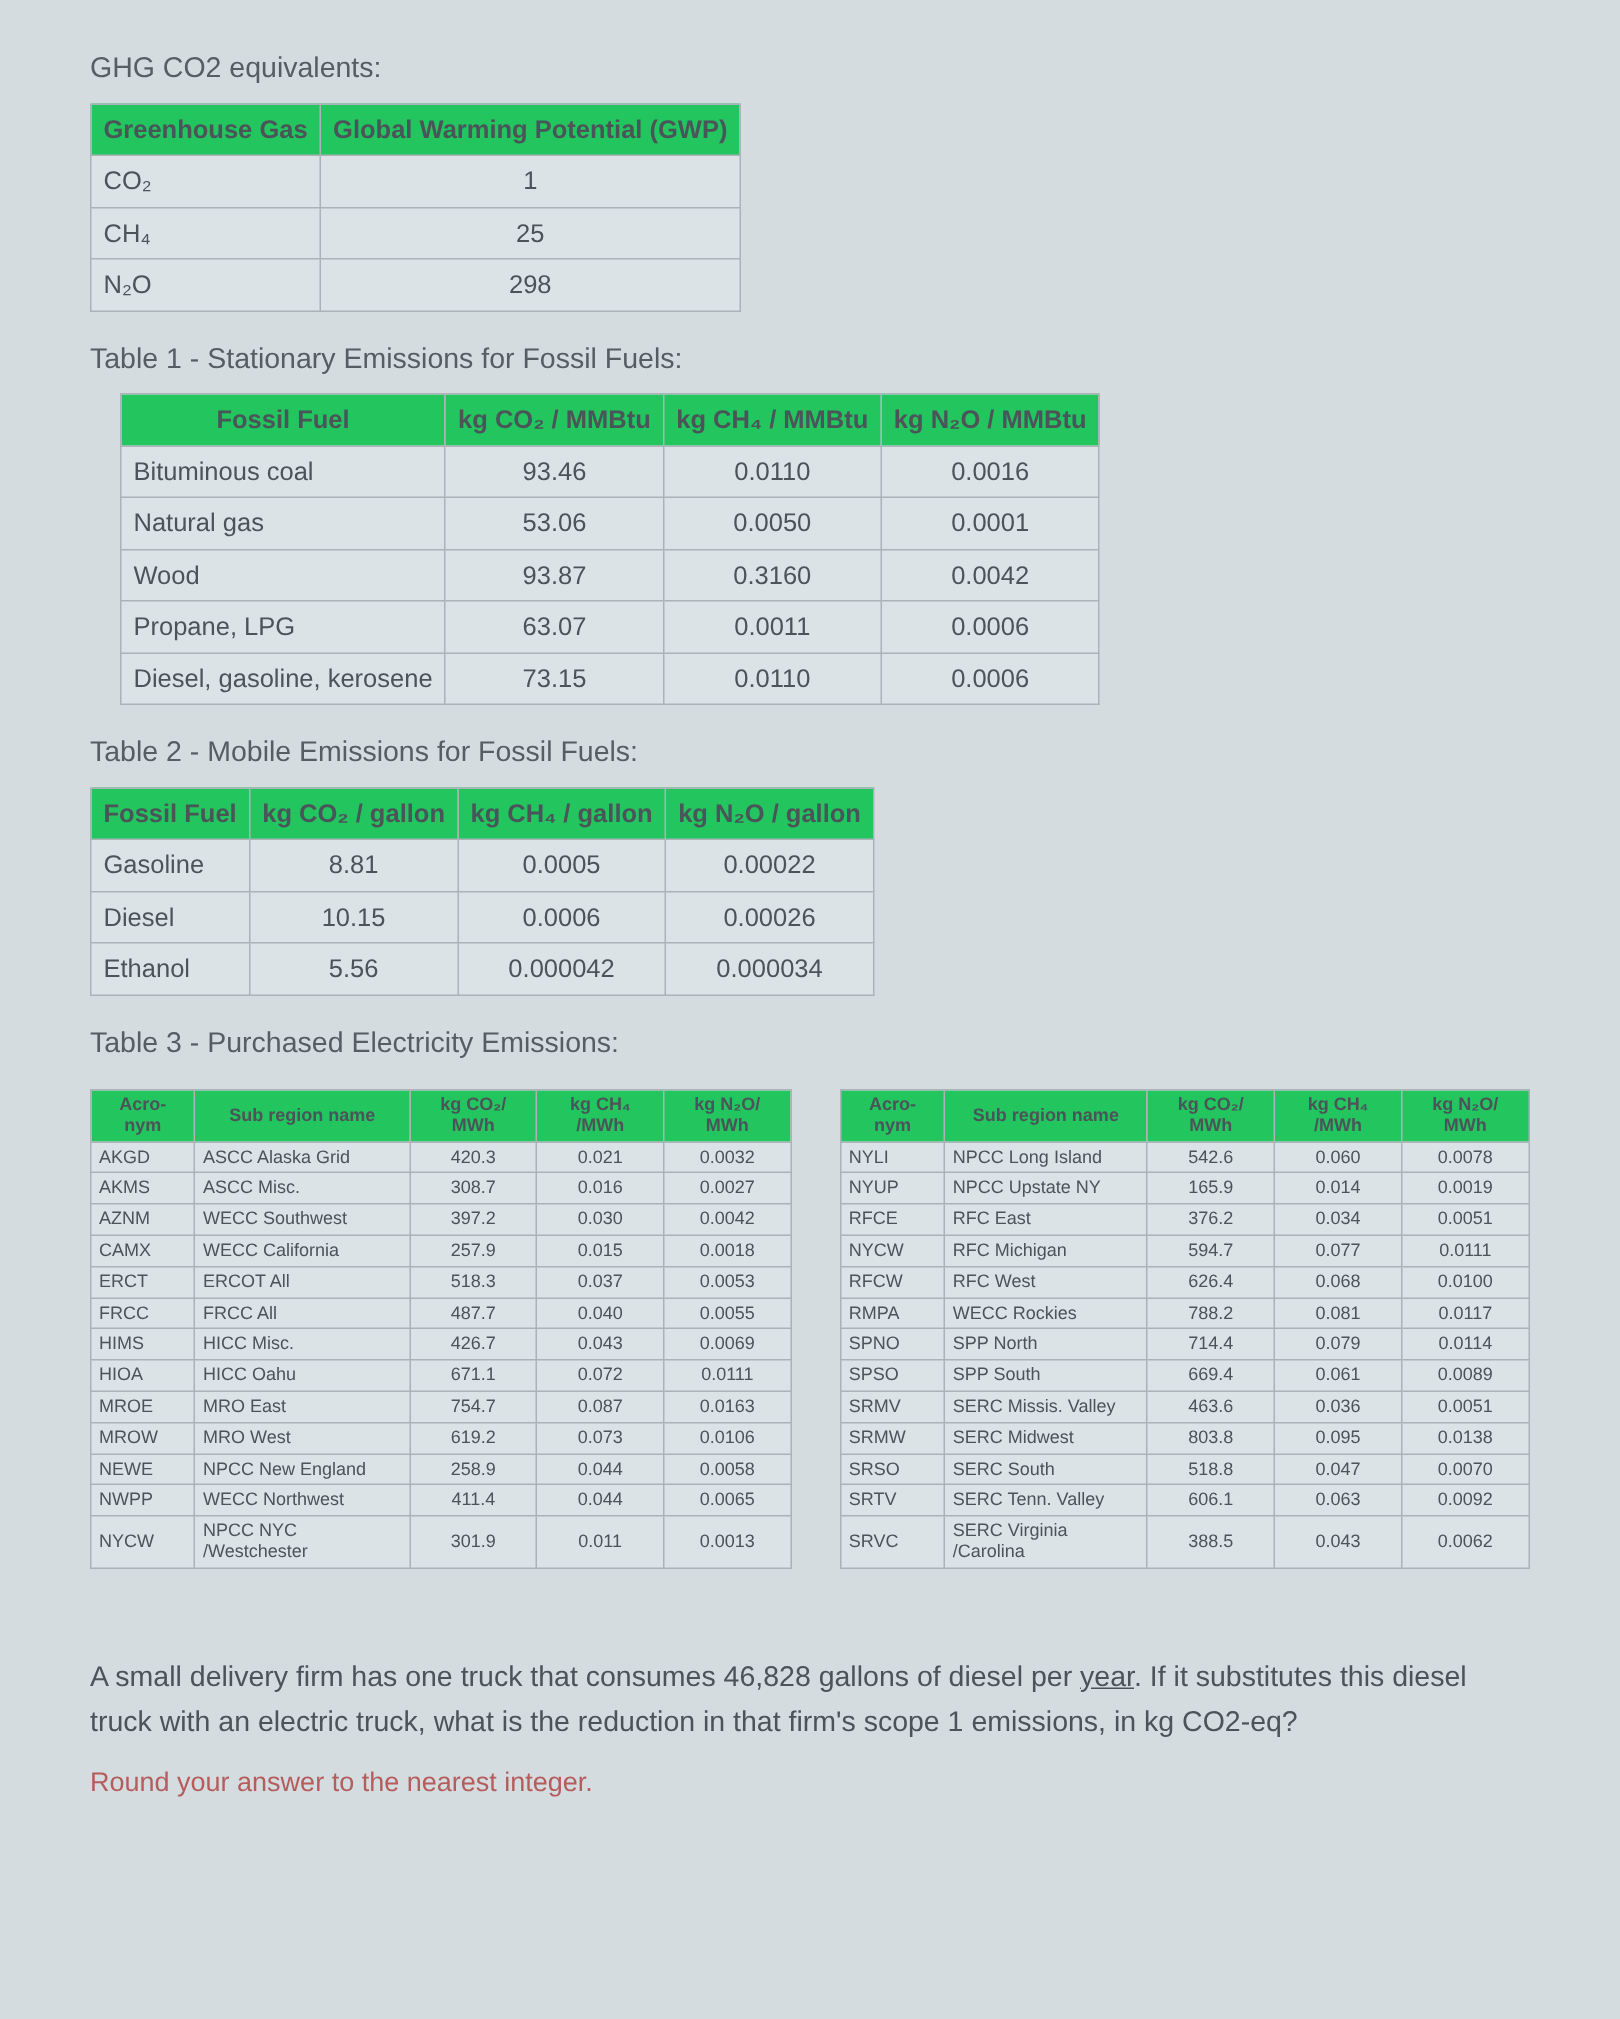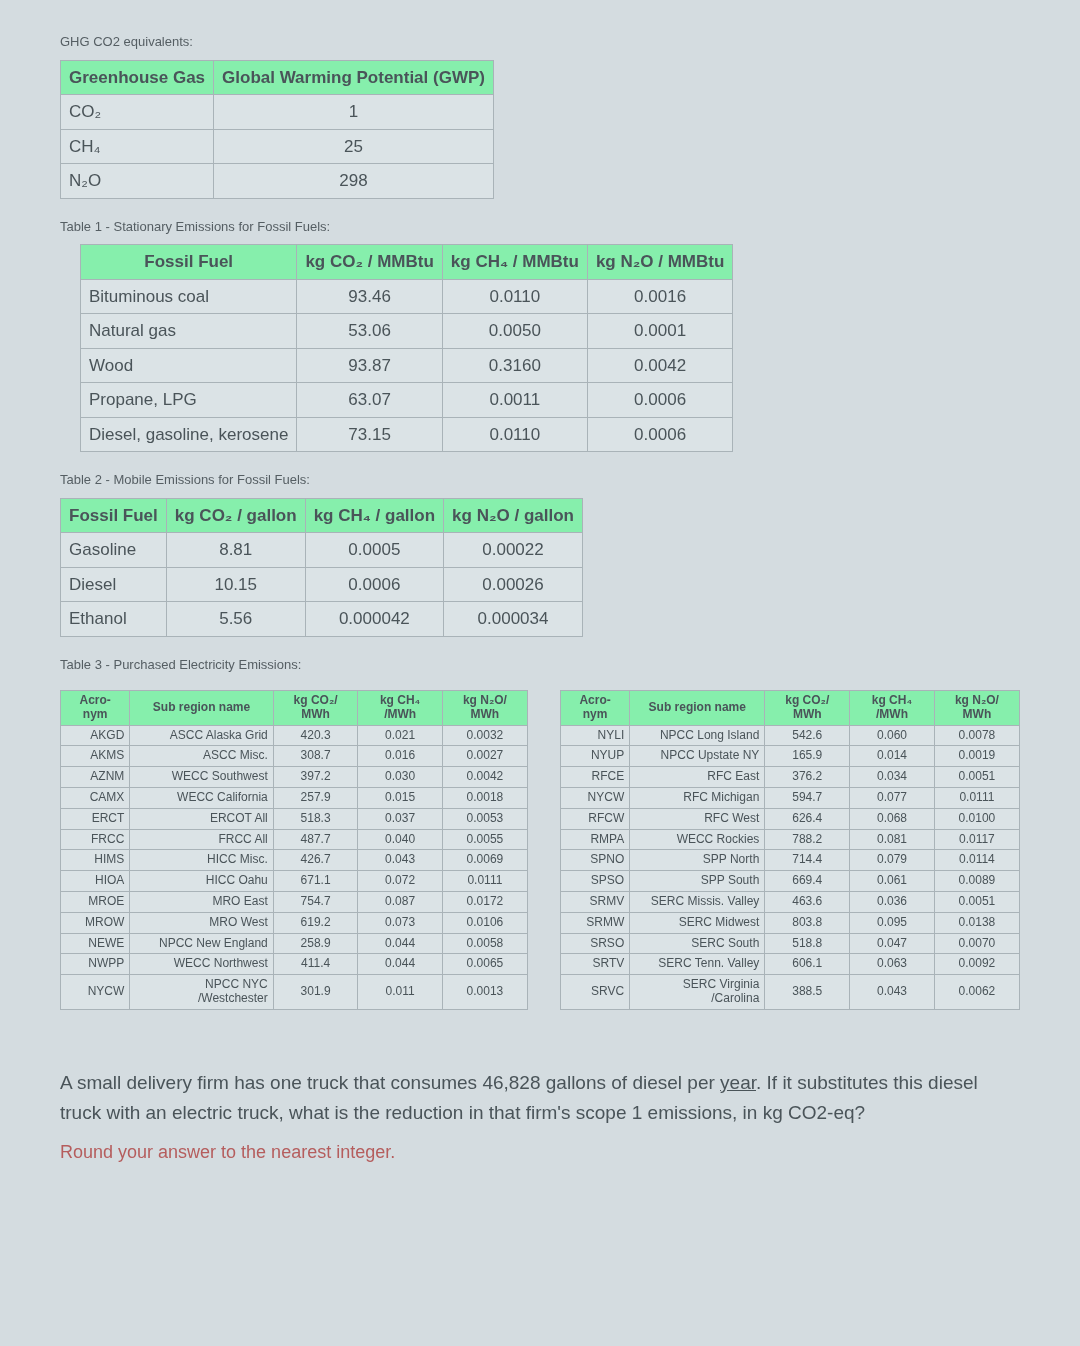--- a/index.html
+++ b/index.html
@@ -6,41 +6,41 @@
   body {
     margin: 0;
     padding: 20px 60px;
     background: #d4dce0;
     font-family: Arial, sans-serif;
     color: #4a5459;
     font-size: 18px;
     width: 1080px;
     line-height: 1.5;
   }
-  .heading { margin: 12px 0 8px 0; font-size: 13px; color: #555e63; }
+  .heading { margin: 12px 0 8px 0; font-size: 19px; color: #555e63; }
   table {
     border-collapse: collapse;
     margin: 8px 0 18px 0;
     background: #dbe3e6;
   }
   table td, table th {
     border: 1px solid #a9b3b8;
     padding: 4px 8px;
     text-align: center;
     font-size: 17px;
     font-weight: normal;
     color: #4a5459;
   }
-  table th { font-weight: bold; background: #86efac; }
+  table th { font-weight: bold; background: #22c55e; }
   .gwp-table td:first-child, .t1 td:first-child, .t2 td:first-child { text-align: left; }
   .gwp-table th { font-weight: bold; }
   .t3 { font-size: 12px; }
   .t3 th, .t3 td { font-size: 12px; padding: 3px 5px; line-height: 1.15; }
   .t3-wrap { display: flex; gap: 32px; align-items: flex-start; }
-  .t3 td:first-child, .t3 td:nth-child(2) { text-align: right; }
+  .t3 td:first-child, .t3 td:nth-child(2) { text-align: left; }
   .t3 th { font-weight: bold; }
   .question { margin-top: 40px; font-size: 19px; line-height: 1.6; }
   .question .year { text-decoration: underline; text-align: right; }
   .round { color: #b55d5d; margin-top: 10px; font-size: 18px; }
 </style>
 </head>
 <body>
 
 <div class="heading">GHG CO2 equivalents:</div>
 
@@ -213,21 +213,21 @@
           <td>HICC Oahu</td>
           <td>671.1</td>
           <td>0.072</td>
           <td>0.0111</td>
         </tr>
         <tr>
           <td>MROE</td>
           <td>MRO East</td>
           <td>754.7</td>
           <td>0.087</td>
-          <td>0.0172</td>
+          <td>0.0163</td>
         </tr>
         <tr>
           <td>MROW</td>
           <td>MRO West</td>
           <td>619.2</td>
           <td>0.073</td>
           <td>0.0106</td>
         </tr>
         <tr>
           <td>NEWE</td>

